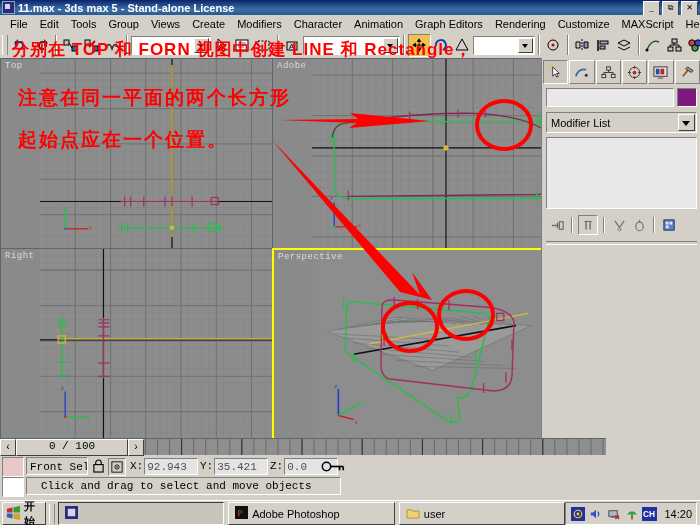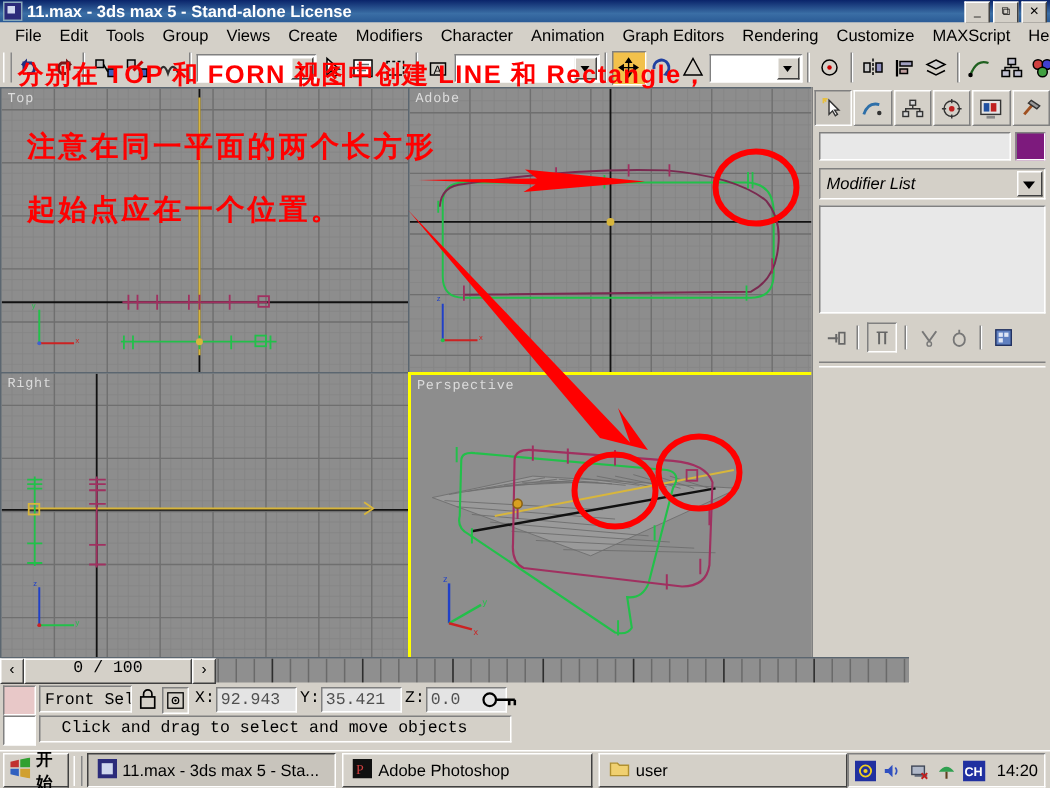--- a/index.html
+++ b/index.html
@@ -62,41 +62,41 @@
     border-color:#808080 #fff #fff #808080;flex:0 0 auto;position:relative;}
   .tcombo .arr{position:absolute;right:1px;top:1px;width:13px;height:13px;
     background:#d4d0c8;border:1px solid;border-color:#fff #404040 #404040 #fff;}
   .tcombo .arr:after{content:"";position:absolute;left:3px;top:5px;
     border-left:3px solid transparent;border-right:3px solid transparent;
     border-top:4px solid #000;}
 
   
   .vpwrap{position:absolute;left:0;top:58px;width:541px;height:380px;
     background:#6e6e6e;}
-  .vp{position:absolute;background:#8a8a8a;overflow:hidden;border:1px solid #5b6670;}
+  .vp{position:absolute;background:#8a8a8a;overflow:hidden;border:1px solid #5b6670;padding-left:39px;}
   .vp.active{border:2px solid #ffff00;}
   .vplabel{position:absolute;left:4px;top:2px;color:#dcdcdc;font-size:9px;
     font-family:"Liberation Mono",monospace;letter-spacing:0.5px;z-index:6;}
 
   
   .cmdpanel{position:absolute;left:541px;top:58px;width:159px;height:380px;
     background:#d4d0c8;border-left:1px solid #808080;}
   .cp-tabs{display:flex;padding:2px 1px 0 1px;gap:1px;}
   .cp-tab{width:25px;height:22px;background:#d4d0c8;
     border:1px solid;border-color:#fff #808080 #808080 #fff;
     display:flex;align-items:center;justify-content:center;}
   .cp-tab.sel{border-color:#808080 #fff #fff #808080;background:#cac6be;}
   .cp-namerow{display:flex;margin:4px 4px 0 4px;gap:3px;}
   .cp-name{flex:1;height:17px;background:#e8e8e8;border:1px solid;
     border-color:#808080 #fff #fff #808080;}
   .cp-color{width:18px;height:17px;background:#7d1a7d;border:1px solid;
     border-color:#808080 #fff #fff #808080;}
   .cp-modlist{margin:5px 4px 0 4px;height:19px;background:#d4d0c8;
     border:1px solid;border-color:#808080 #fff #fff #808080;
-    display:flex;align-items:center;position:relative;font-style:italic;}
+    display:flex;align-items:center;position:relative;}
   .cp-modlist span{padding-left:4px;font-size:11px;}
   .cp-modlist .arr{position:absolute;right:1px;top:1px;width:15px;height:15px;
     background:#d4d0c8;border:1px solid;border-color:#fff #404040 #404040 #fff;}
   .cp-modlist .arr:after{content:"";position:absolute;left:3px;top:6px;
     border-left:4px solid transparent;border-right:4px solid transparent;
     border-top:5px solid #000;}
   .cp-stack{margin:4px 4px 0 4px;height:70px;background:#e8e8e8;
     border:1px solid;border-color:#808080 #fff #fff #808080;}
   .cp-toolrow{display:flex;align-items:center;margin:6px 6px 0 6px;gap:2px;height:20px;}
   .cp-trow-btn{width:18px;height:18px;display:flex;align-items:center;justify-content:center;}
@@ -148,21 +148,21 @@
     align-items:center;gap:3px;font-weight:bold;font-size:11px;}
   .tgrip2{width:4px;height:20px;margin:0 3px;border-left:1px solid #fff;
     border-right:1px solid #888;}
   .taskitem{height:21px;padding:0 6px;background:#d4d0c8;
     border:1px solid;border-color:#fff #404040 #404040 #fff;display:flex;
     align-items:center;gap:4px;font-size:11px;white-space:nowrap;overflow:hidden;}
   .taskitem.active{border-color:#404040 #fff #fff #404040;background:#c8c4bc;}
   .tray{margin-left:auto;margin-right:3px;height:21px;padding:0 4px;
     border:1px solid;border-color:#808080 #fff #fff #808080;display:flex;
     align-items:center;gap:3px;font-size:11px;}
-  .trayico{width:15px;height:15px;display:flex;align-items:center;justify-content:flex-start;}
+  .trayico{width:15px;height:15px;display:flex;align-items:center;justify-content:flex-end;}
 </style>
 </head>
 <body>
 
 <div class="app">
 
   <div class="titlebar">
     <div class="tb-icon"></div>
     <div class="tb-title">11.max - 3ds max 5 - Stand-alone License</div>
     <div class="tb-btns">
@@ -686,21 +686,20 @@
     </div>
     <div class="tgrip2"></div>
 
     <div class="taskitem active" style="width:158px">
       <span>
         <svg width="13" height="13" viewBox="0 0 14 14">
             <rect width="14" height="14" fill="#2b2b7a"></rect>
             <rect x="3" y="3" width="8" height="8" fill="#cfd7ef"></rect>
           </svg>
       </span>
-      <span>11.max - 3ds max 5 - Sta...</span>
     </div>
     <div class="taskitem" style="width:158px;margin-left:4px">
       <span>
         <svg width="13" height="13" viewBox="0 0 14 14">
             <rect width="14" height="14" fill="#101010"></rect>
             <text x="2.5" y="11" font-size="10" fill="#d04040" font-family="Liberation Serif">P</text>
           </svg>
       </span>
       <span>Adobe Photoshop</span>
     </div>

